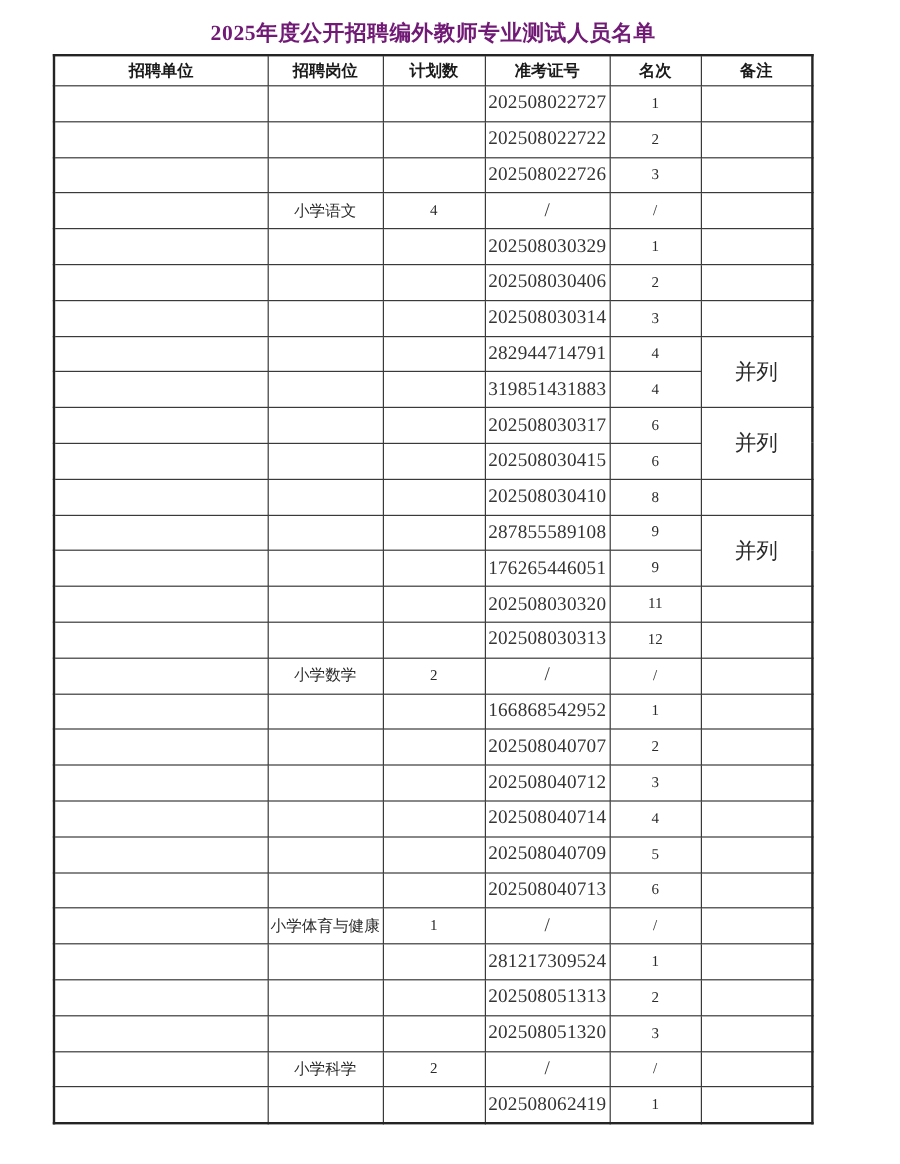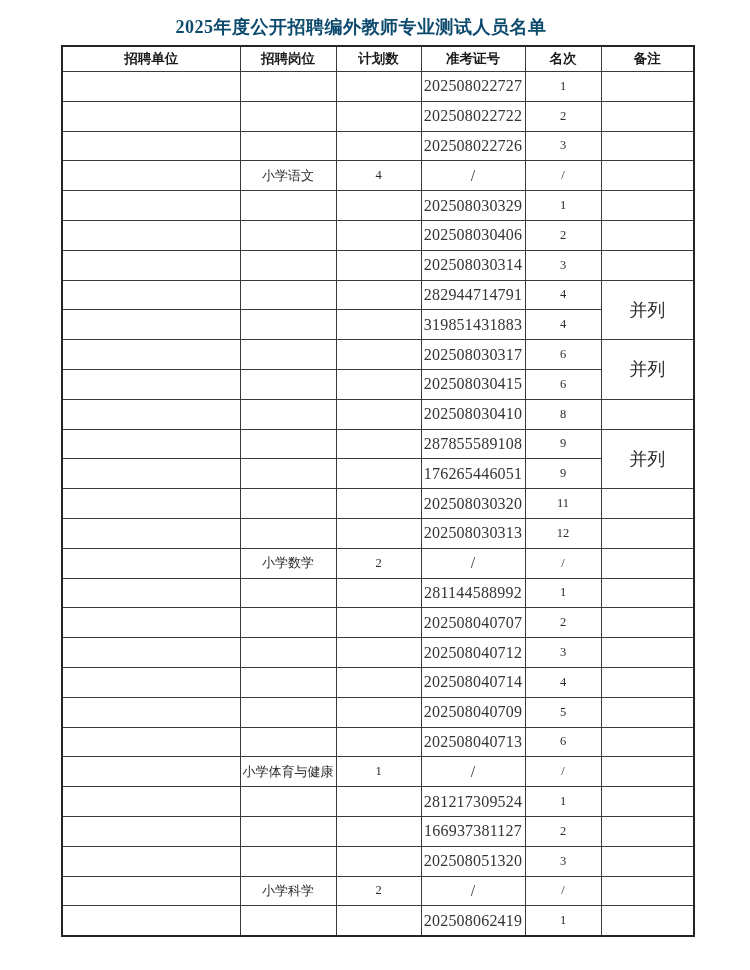--- a/index.html
+++ b/index.html
@@ -19,27 +19,27 @@
   .doc-title {
     position: absolute;
     top: 15px;
     left: 45px;
     width: 632px;
     text-align: center;
     font-size: 18px;
     font-weight: bold;
     letter-spacing: 0.5px;
     line-height: 24px;
-    color: #0c4a6e;
+    color: #701a75;
     white-space: nowrap;
   }
   table.roster {
     position: absolute;
     top: 45px;
-    left: 61px;
+    left: 44px;
     width: 632px;
     border-collapse: collapse;
     table-layout: fixed;
     border: 2px solid #242424;
   }
   .roster th, .roster td {
     border: 1.5px solid #3a3a3a;
     text-align: center;
     vertical-align: middle;
     padding: 0;
@@ -229,21 +229,21 @@
           <td class="col-position">小学数学</td>
           <td class="col-plan">2</td>
           <td class="col-ticket">/</td>
           <td class="col-rank">/</td>
           <td class="col-remark"></td>
         </tr>
         <tr>
           <td class="col-unit"></td>
           <td class="col-position"></td>
           <td class="col-plan"></td>
-          <td class="col-ticket">281144588992</td>
+          <td class="col-ticket">166868542952</td>
           <td class="col-rank">1</td>
           <td class="col-remark"></td>
         </tr>
         <tr>
           <td class="col-unit"></td>
           <td class="col-position"></td>
           <td class="col-plan"></td>
           <td class="col-ticket">202508040707</td>
           <td class="col-rank">2</td>
           <td class="col-remark"></td>
@@ -293,21 +293,21 @@
           <td class="col-position"></td>
           <td class="col-plan"></td>
           <td class="col-ticket">281217309524</td>
           <td class="col-rank">1</td>
           <td class="col-remark"></td>
         </tr>
         <tr>
           <td class="col-unit"></td>
           <td class="col-position"></td>
           <td class="col-plan"></td>
-          <td class="col-ticket">166937381127</td>
+          <td class="col-ticket">202508051313</td>
           <td class="col-rank">2</td>
           <td class="col-remark"></td>
         </tr>
         <tr>
           <td class="col-unit"></td>
           <td class="col-position"></td>
           <td class="col-plan"></td>
           <td class="col-ticket">202508051320</td>
           <td class="col-rank">3</td>
           <td class="col-remark"></td>

